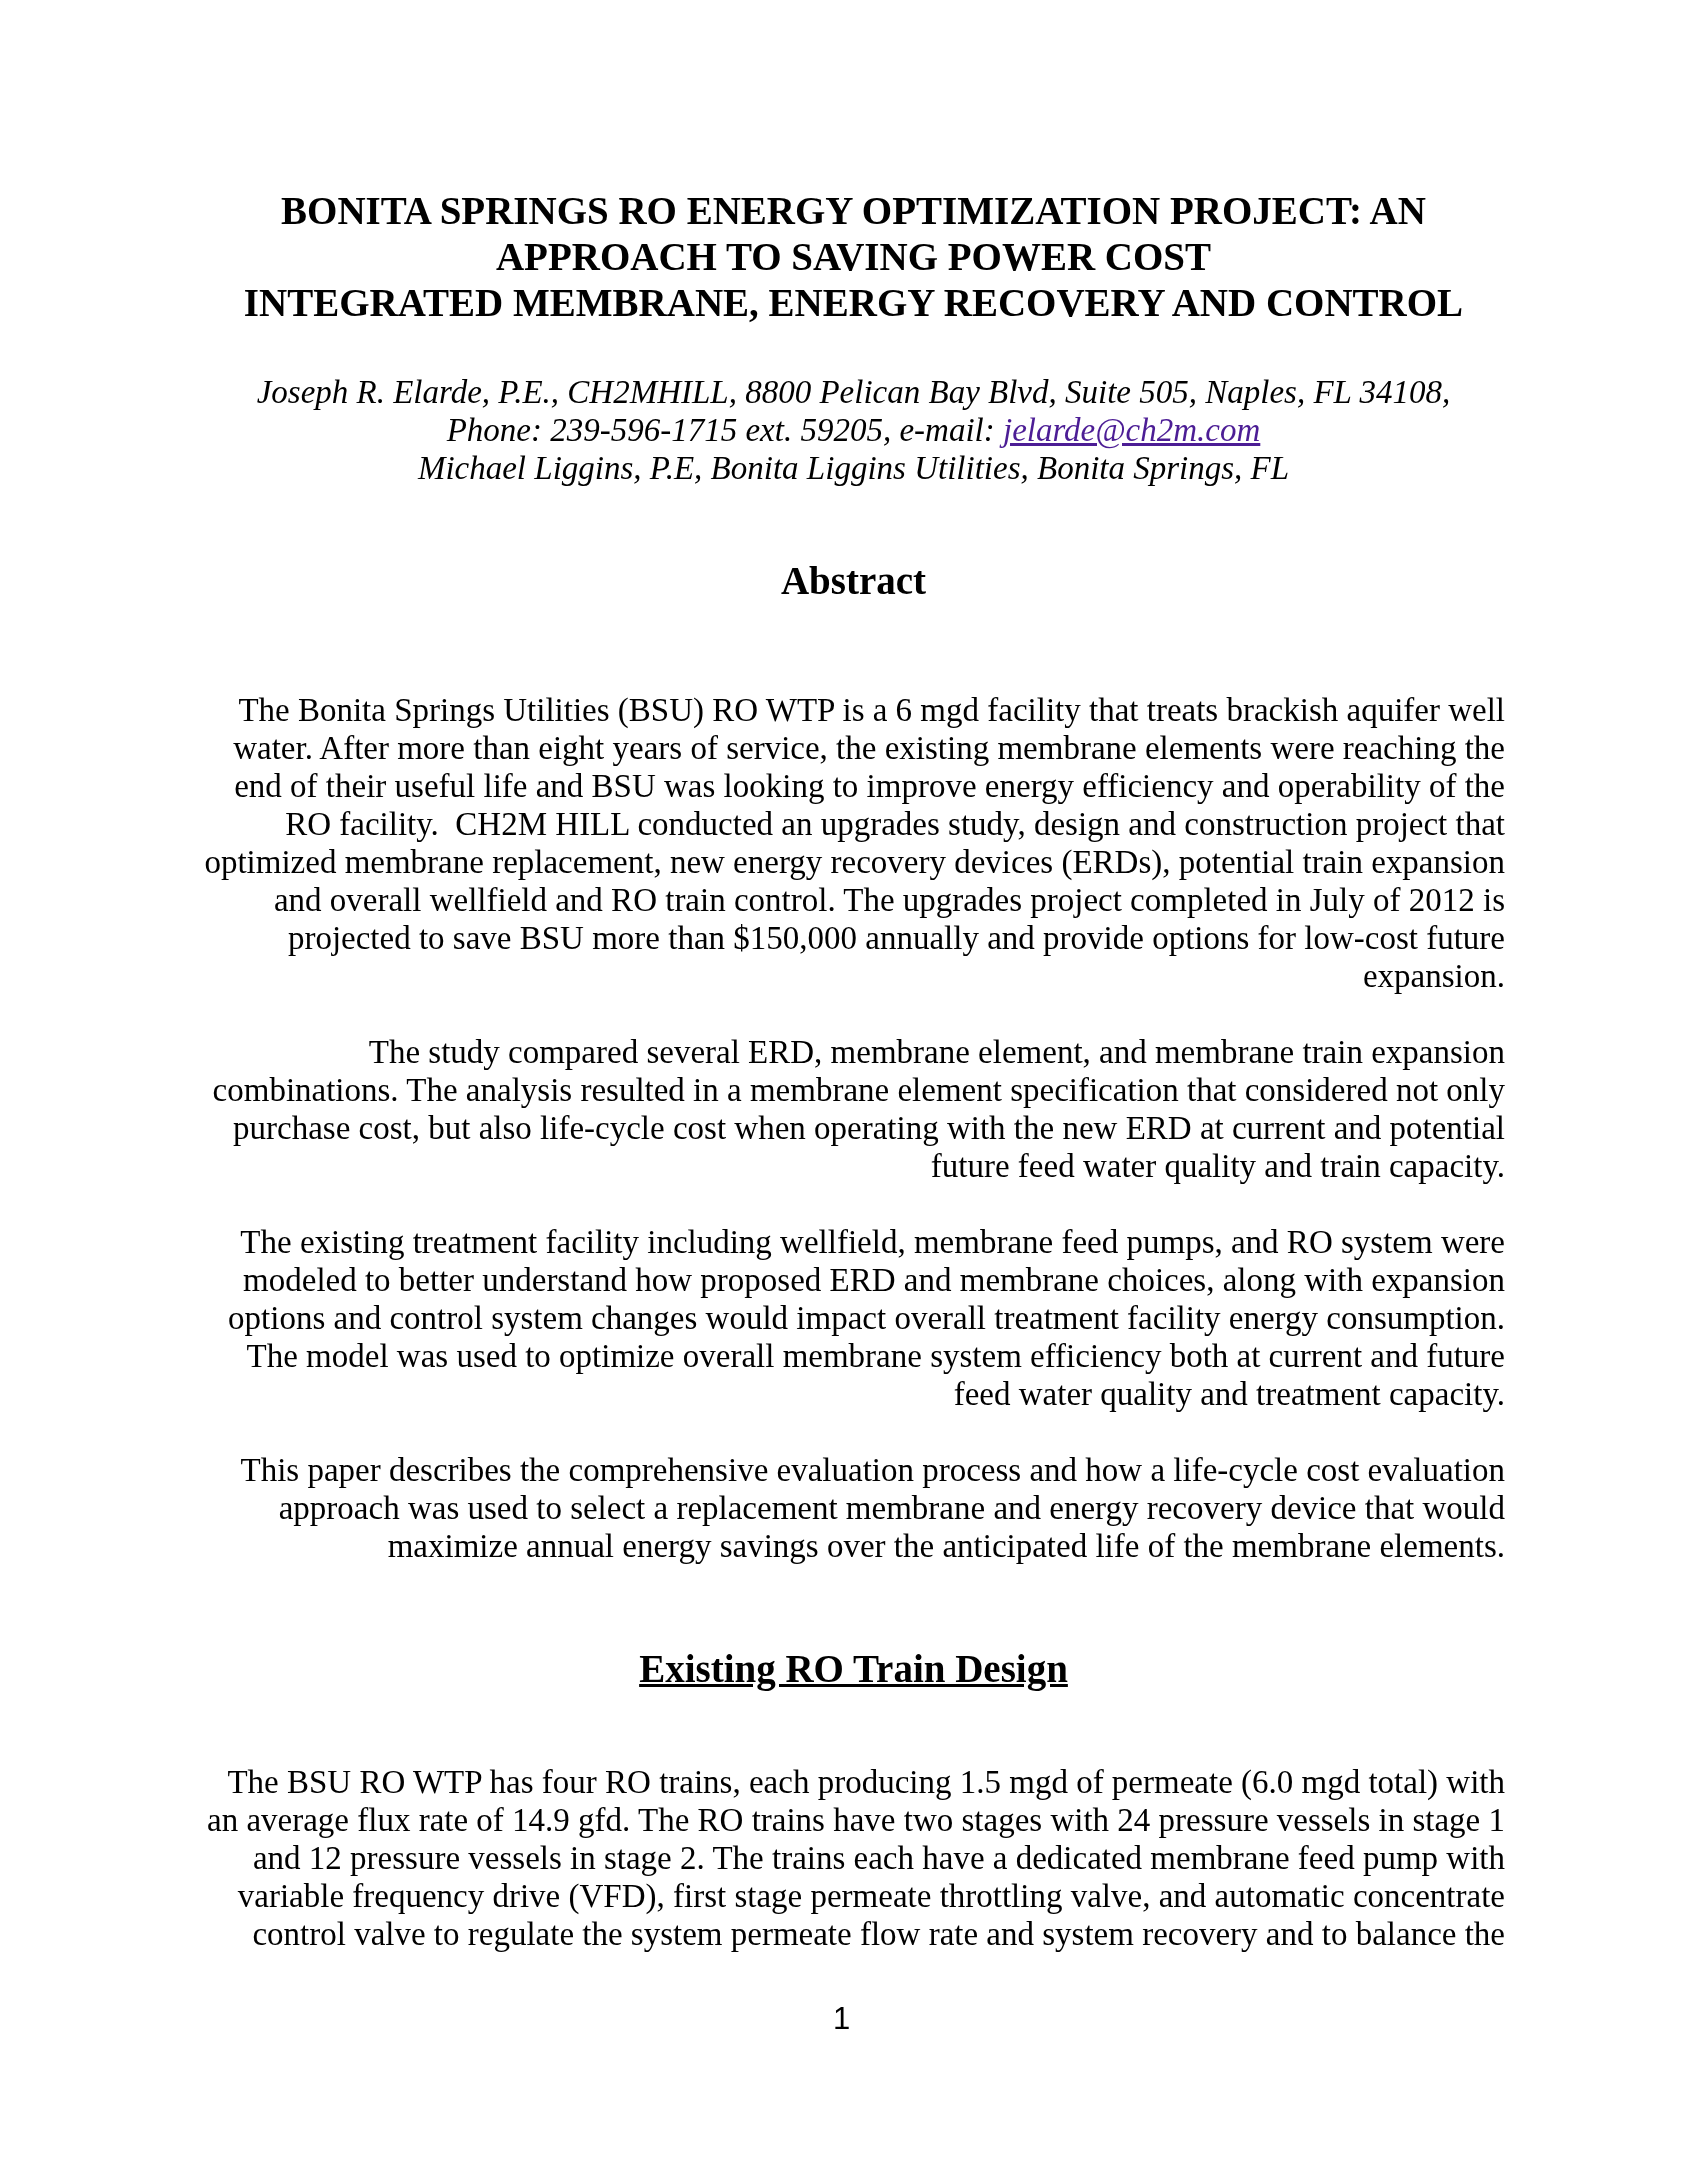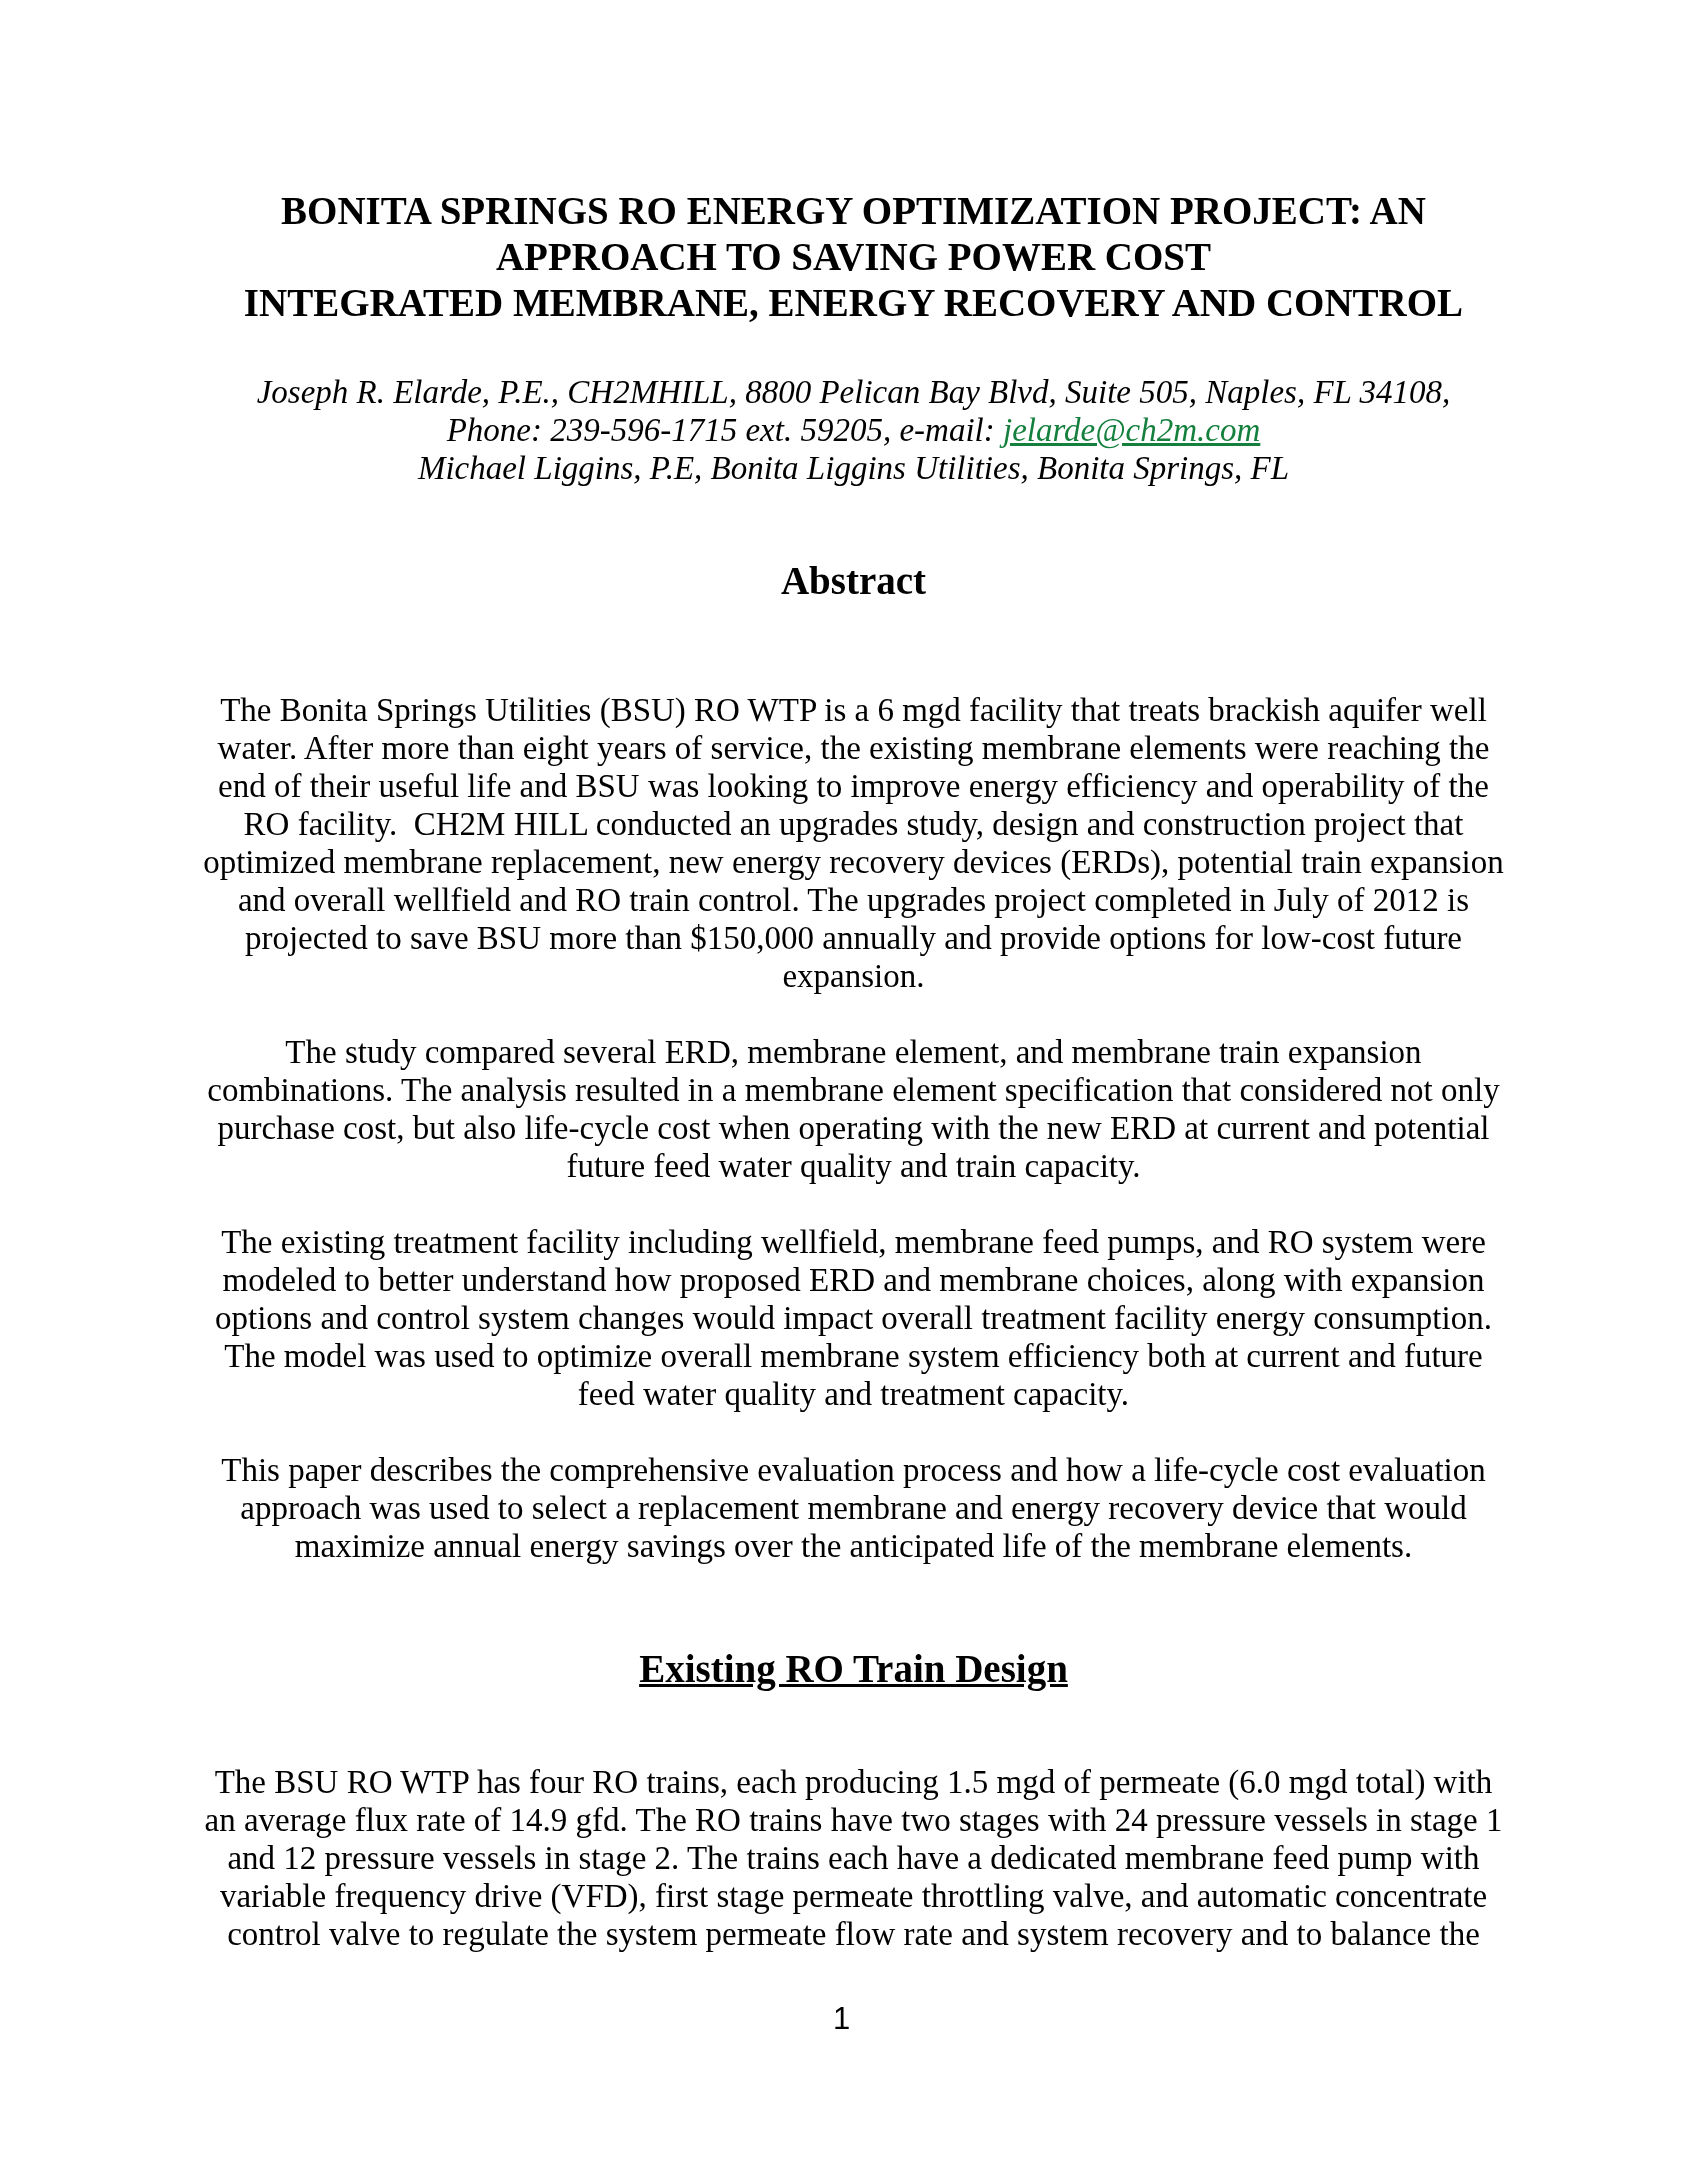--- a/index.html
+++ b/index.html
@@ -29,21 +29,21 @@
     text-align: center;
   }
   .authors {
     margin-top: 47px;
     font-style: italic;
     font-size: 33px;
     line-height: 38px;
     text-align: center;
   }
   .email-link {
-    color: #15803d;
+    color: #4c1d95;
     text-decoration: underline;
     cursor: pointer;
   }
   .section-heading {
     font-size: 39px;
     line-height: 46px;
     font-weight: bold;
     text-align: center;
     margin: 0;
   }
@@ -52,21 +52,21 @@
   }
   .existing-heading {
     margin: 81px 0 71px 0;
     text-decoration: underline;
   }
   p.body-para {
     font-size: 33px;
     line-height: 38px;
     margin: 0 0 38px 0;
     white-space: pre-wrap;
-    text-align: center;
+    text-align: right;
   }
   .page-number {
     position: absolute;
     top: 2002px;
     left: 0;
     width: 1683px;
     text-align: center;
     font-family: "Liberation Sans", sans-serif;
     font-size: 31px;
     line-height: 34px;

